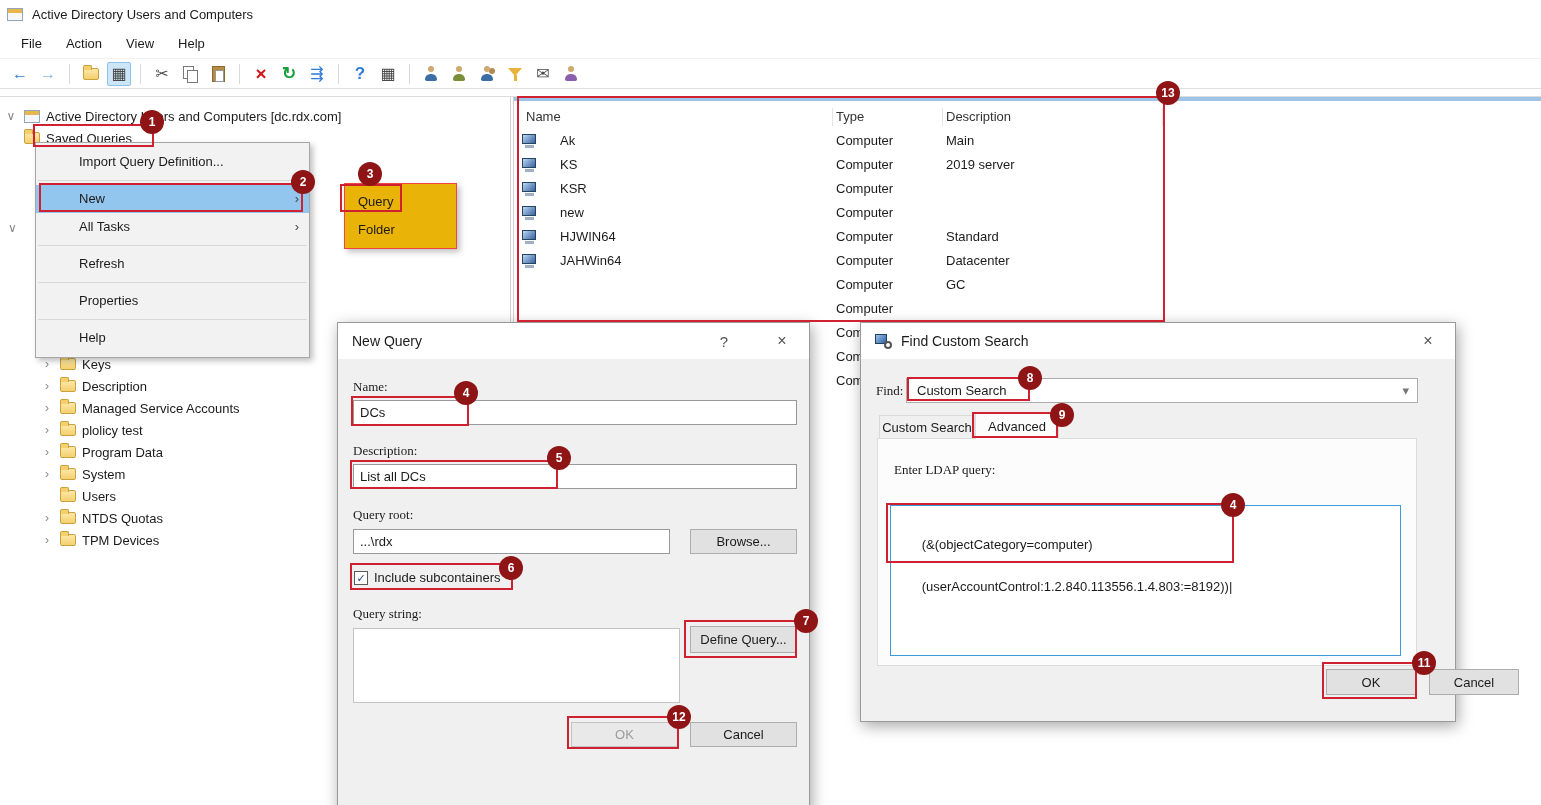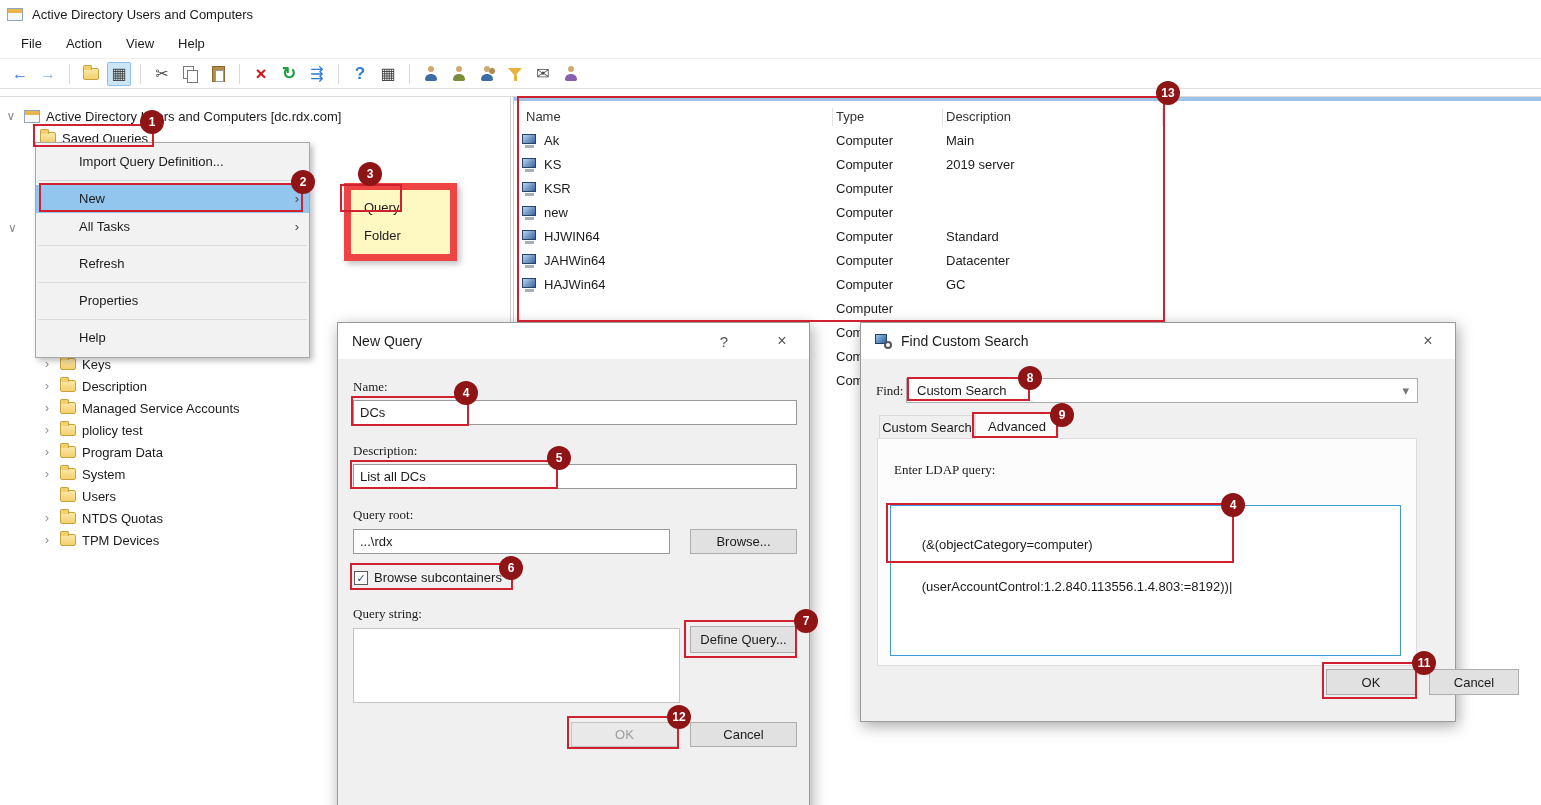--- a/index.html
+++ b/index.html
@@ -60,31 +60,31 @@
 .tree-items .tree-row { position:static; padding-left:40px; }
 .domain-chev { position:absolute; left:8px; top:120px; height:22px; line-height:22px; color:#8a8a8a; font-size:12px; }
 
 .list-header { position:absolute; top:8px; left:0; right:0; height:24px; }
 .col { position:absolute; top:0; line-height:24px; color:#333; }
 .col-name{left:12px} .col-type{left:322px} .col-desc{left:432px}
 .hdr-sep { position:absolute; top:3px; width:1px; height:18px; background:#e4e4e4; }
 .list-rows { position:absolute; top:32px; left:0; right:0; }
 .list-row { position:relative; height:24px; }
 .list-row .cell { position:absolute; top:0; height:24px; line-height:24px; white-space:nowrap; overflow:hidden; }
-.cell.name { left:8px; width:306px; display:flex; align-items:center; gap:6px; }
+.cell.name { left:8px; width:306px; display:flex; align-items:center; gap:22px; }
 .cell.type { left:322px; width:106px; }
 .cell.desc { left:432px; width:230px; }
 
 
 .context-menu { position:absolute; left:35px; top:142px; width:275px; background:#f2f2f2; border:1px solid #a7a7a7; box-shadow:3px 3px 6px rgba(0,0,0,.25); padding:5px 0; z-index:10; }
 .cm-item { position:relative; height:28px; line-height:28px; padding-left:43px; white-space:nowrap; }
 .cm-item .arrow { position:absolute; right:10px; top:0; color:#444; font-size:13px; }
 .cm-item.hl { background:#93c6ee; }
 .cm-sep { height:1px; background:#d9d9d9; margin:4px 2px; }
-.submenu { position:absolute; left:344px; top:183px; width:113px; background:#fef9c3; border:7px solid #ef4444; box-shadow:3px 3px 6px rgba(0,0,0,.25); padding:4px 0; z-index:11; }
+.submenu { position:absolute; left:344px; top:183px; width:113px; background:#eab308; border:1px solid #ef4444; box-shadow:3px 3px 6px rgba(0,0,0,.25); padding:4px 0; z-index:11; }
 .sm-item { height:28px; line-height:28px; padding-left:13px; }
 
 
 .dialog { position:absolute; background:#f0f0f0; border:1px solid #9a9a9a; box-shadow:2px 4px 14px rgba(0,0,0,.35); }
 .dlg-title { height:36px; background:#fff; display:flex; align-items:center; padding:0 14px; gap:9px; font-size:14px; color:#1b1b1b; }
 .dlg-help { margin-left:auto; color:#555; font-size:15px; width:24px; text-align:center; }
 .dlg-x { color:#555; font-size:16px; width:26px; text-align:center; }
 .dlg-x.auto { margin-left:auto; }
 .nq { left:337px; top:322px; width:473px; height:544px; z-index:20; }
 .fcs { left:860px; top:322px; width:596px; height:400px; z-index:25; }
@@ -187,21 +187,21 @@
   </div>
 
   <div class="main">
 
     <div class="left-pane">
       <div class="tree-row" style="top:8px; padding-left:4px;">
         <span class="chev">∨</span>
         <span class="console-icon"></span>
         <span>Active Directory Users and Computers [dc.rdx.com]</span>
       </div>
-      <div class="tree-row" style="top:30px; padding-left:40px;">
+      <div class="tree-row" style="top:30px; padding-left:24px;">
         <span class="folder"></span>
         <span>Saved Queries</span>
       </div>
       <span class="domain-chev">∨</span>
       <div class="tree-items">
 
           <div class="tree-row">
             <span class="chev">›</span>
             <span class="folder"></span>
             <span>Keys</span>
@@ -337,27 +337,20 @@
                 <span class="scr"></span>
                 <span class="base"></span>
               </span>
               <span>JAHWin64</span>
             </span>
             <span class="cell type">Computer</span>
             <span class="cell desc">Datacenter</span>
           </div>
 
           <div class="list-row">
-            <span class="cell name">
-              <span class="pc-icon">
-                <span class="scr"></span>
-                <span class="base"></span>
-              </span>
-              <span>HAJWin64</span>
-            </span>
             <span class="cell type">Computer</span>
             <span class="cell desc">GC</span>
           </div>
 
           <div class="list-row">
             <span class="cell type">Computer</span>
             <span class="cell desc"></span>
           </div>
 
           <div class="list-row">
@@ -425,21 +418,21 @@
     </div>
     <span class="fld-label" style="left:15px; top:56px">Name:</span>
     <input class="textbox" style="left: 15px; top: 77px; width: 444px;" value="DCs">
     <span class="fld-label" style="left:15px; top:120px">Description:</span>
     <input class="textbox" style="left: 15px; top: 141px; width: 444px;" value="List all DCs">
     <span class="fld-label" style="left:15px; top:184px">Query root:</span>
     <input class="textbox" style="left: 15px; top: 206px; width: 317px;" value="...\rdx">
     <div class="btn" style="left:352px; top:206px; width:107px; height:25px">Browse...</div>
     <div class="checkbox-row" style="left:16px; top:247px">
       <span class="cb">✓</span>
-      <span>Browse subcontainers</span>
+      <span>Include subcontainers</span>
     </div>
     <span class="fld-label" style="left:15px; top:283px">Query string:</span>
     <div class="querybox" style="left:15px; top:305px; width:327px; height:75px"></div>
     <div class="btn" style="left:352px; top:303px; width:107px; height:27px">Define Query...</div>
     <div class="btn disabled" style="left:233px; top:399px; width:107px; height:25px">OK</div>
     <div class="btn" style="left:352px; top:399px; width:107px; height:25px">Cancel</div>
   </div>
 
   <div class="dialog fcs">
     <div class="dlg-title">

